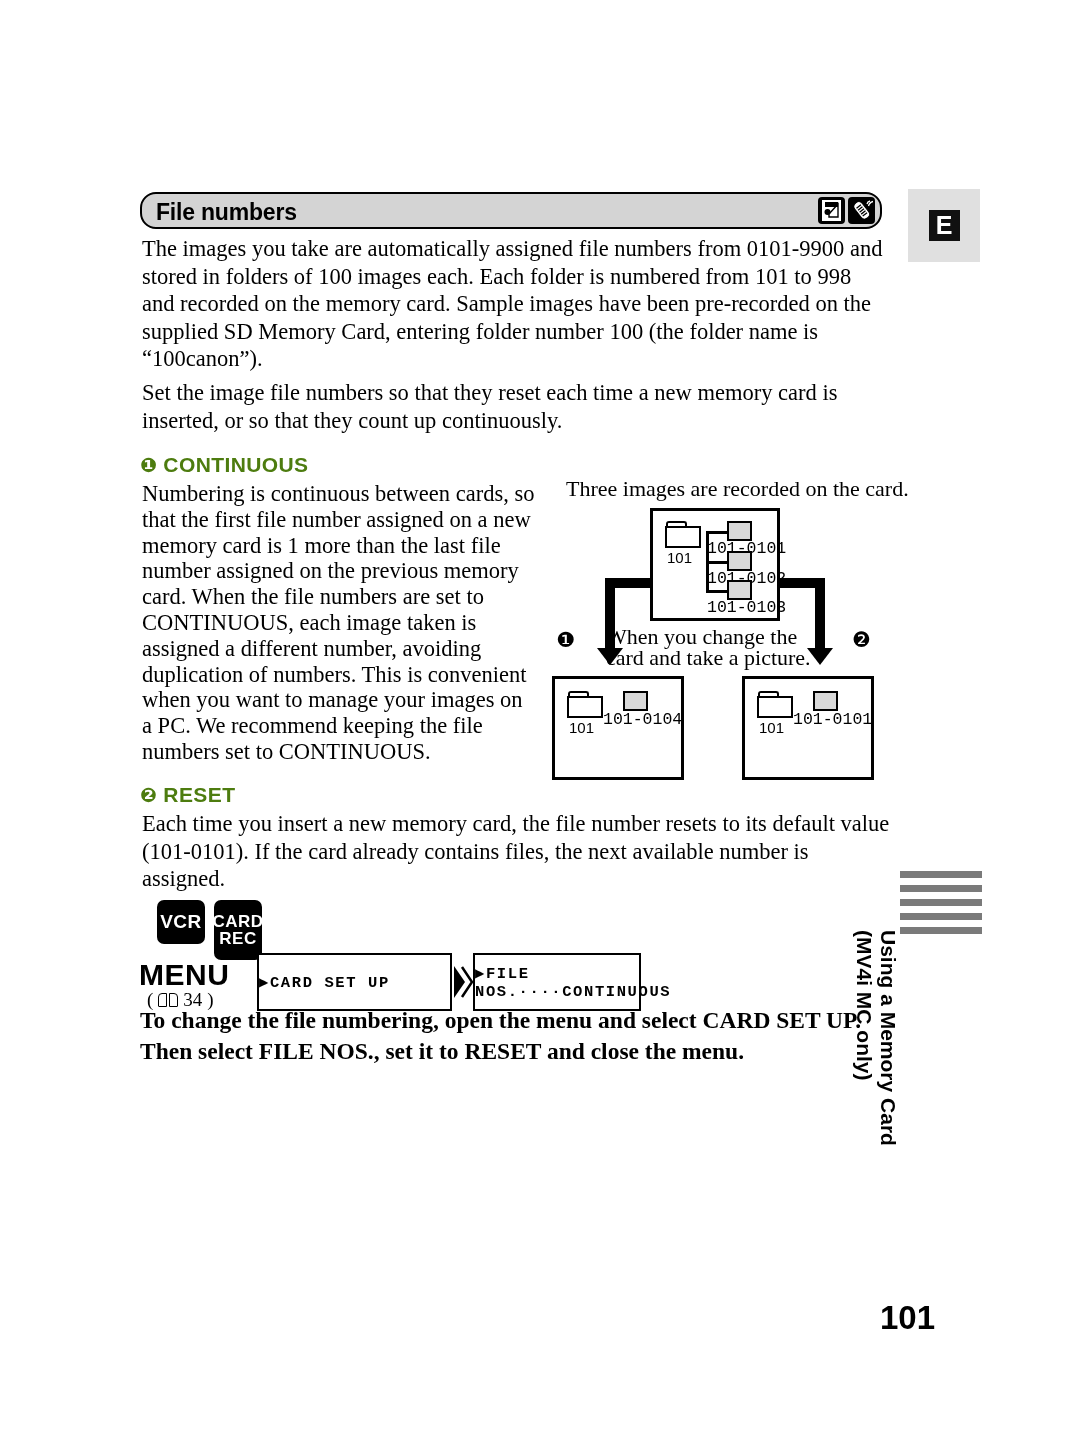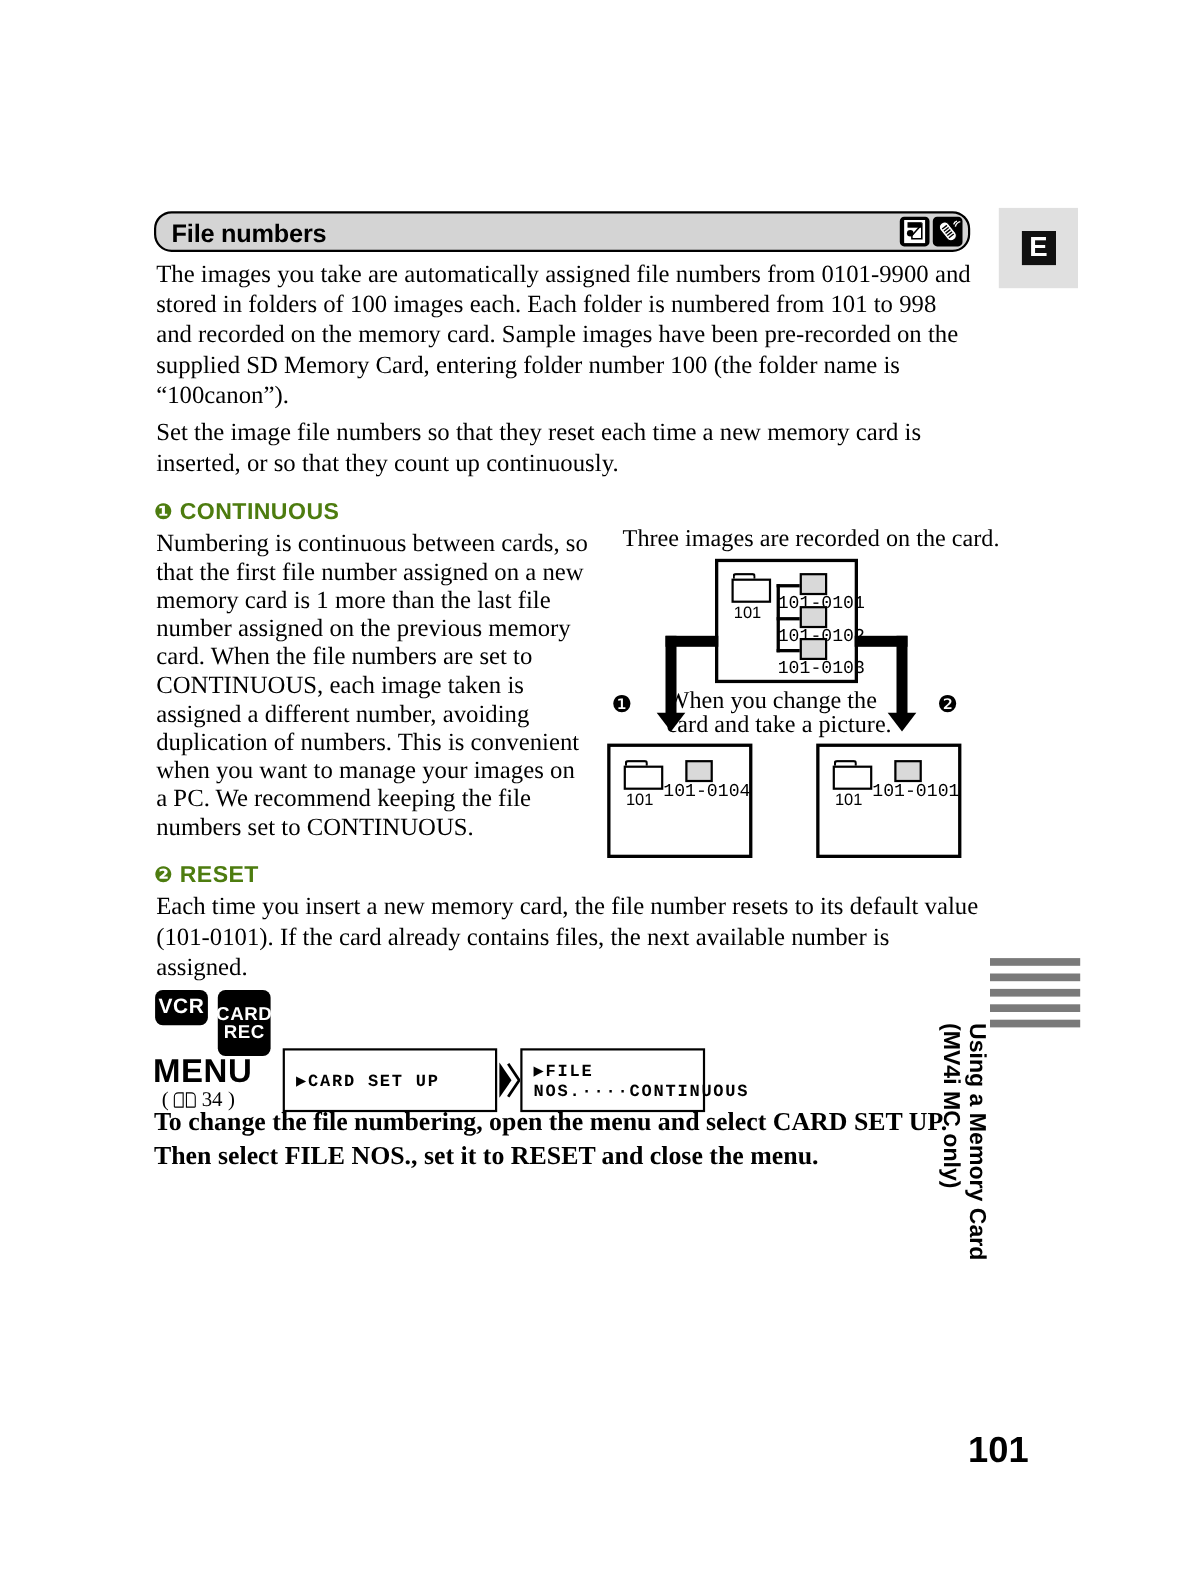--- a/index.html
+++ b/index.html
@@ -230,21 +230,21 @@
     color: #fff;
     border-radius: 7px;
     font-family: "Liberation Sans", sans-serif;
     font-weight: bold;
     text-align: center;
     display: flex;
     flex-direction: column;
     justify-content: center;
     align-items: center;
   }
-  .mode-vcr { width: 48px; height: 32px; font-size: 19px; letter-spacing: 0.5px; }
+  .mode-vcr { width: 48px; height: 44px; font-size: 19px; letter-spacing: 0.5px; margin-left: 16px; }
   .mode-card { width: 48px; height: 60px; font-size: 17px; line-height: 17px; letter-spacing: 0.5px; }
 
   .menu-word {
     position: absolute;
     left: 139px;
     top: 958px;
     font-family: "Liberation Sans", sans-serif;
     font-weight: bold;
     font-size: 30px;
     letter-spacing: 0.5px;
@@ -283,21 +283,21 @@
     border: 2.5px solid #000;
     background: #fff;
     box-sizing: border-box;
     display: flex;
     align-items: center;
     font-family: "Liberation Mono", monospace;
     font-weight: bold;
     font-size: 15.5px;
     letter-spacing: 1.6px;
     color: #000;
-    padding-left: 10px;
+    padding-left: 0;
   }
   .lcd1 { left: 257px; top: 953px; width: 195px; height: 58px; }
   .lcd2 { left: 473px; top: 953px; width: 168px; height: 58px; }
   .lcd-arrow {
     position: absolute;
     left: 453px; top: 965px;
     width: 20px; height: 34px;
   }
 
   

